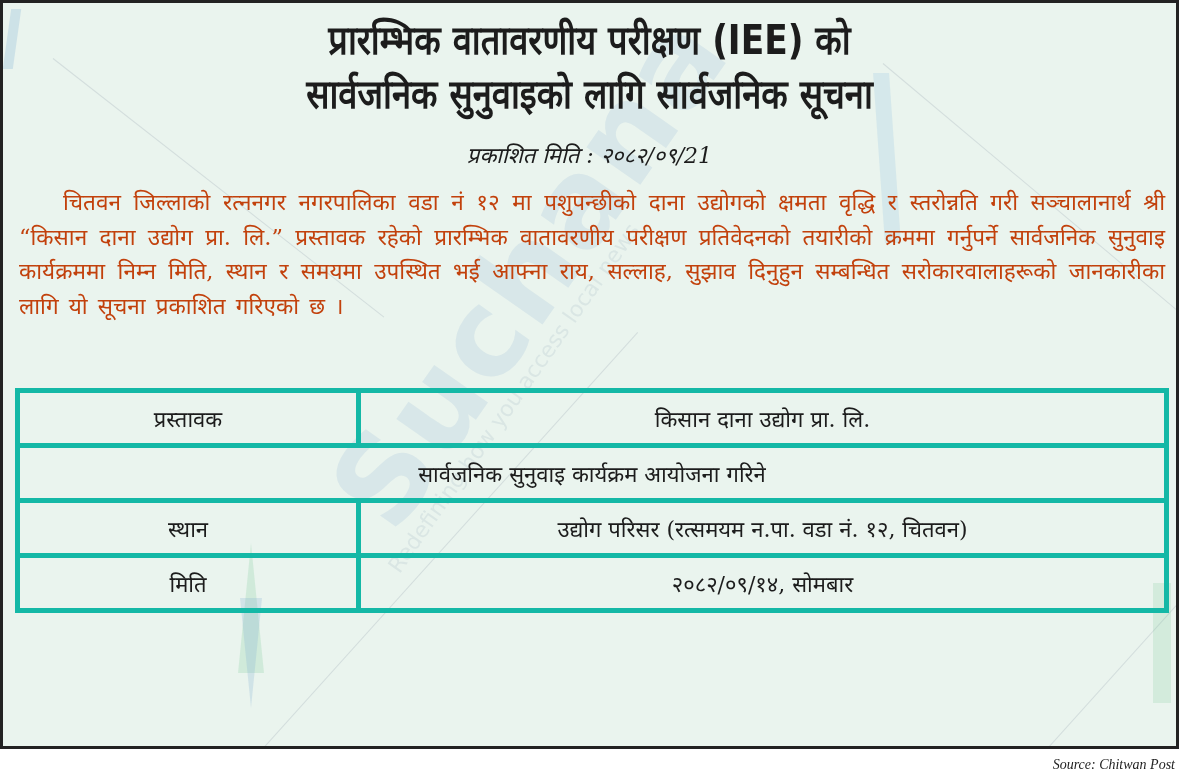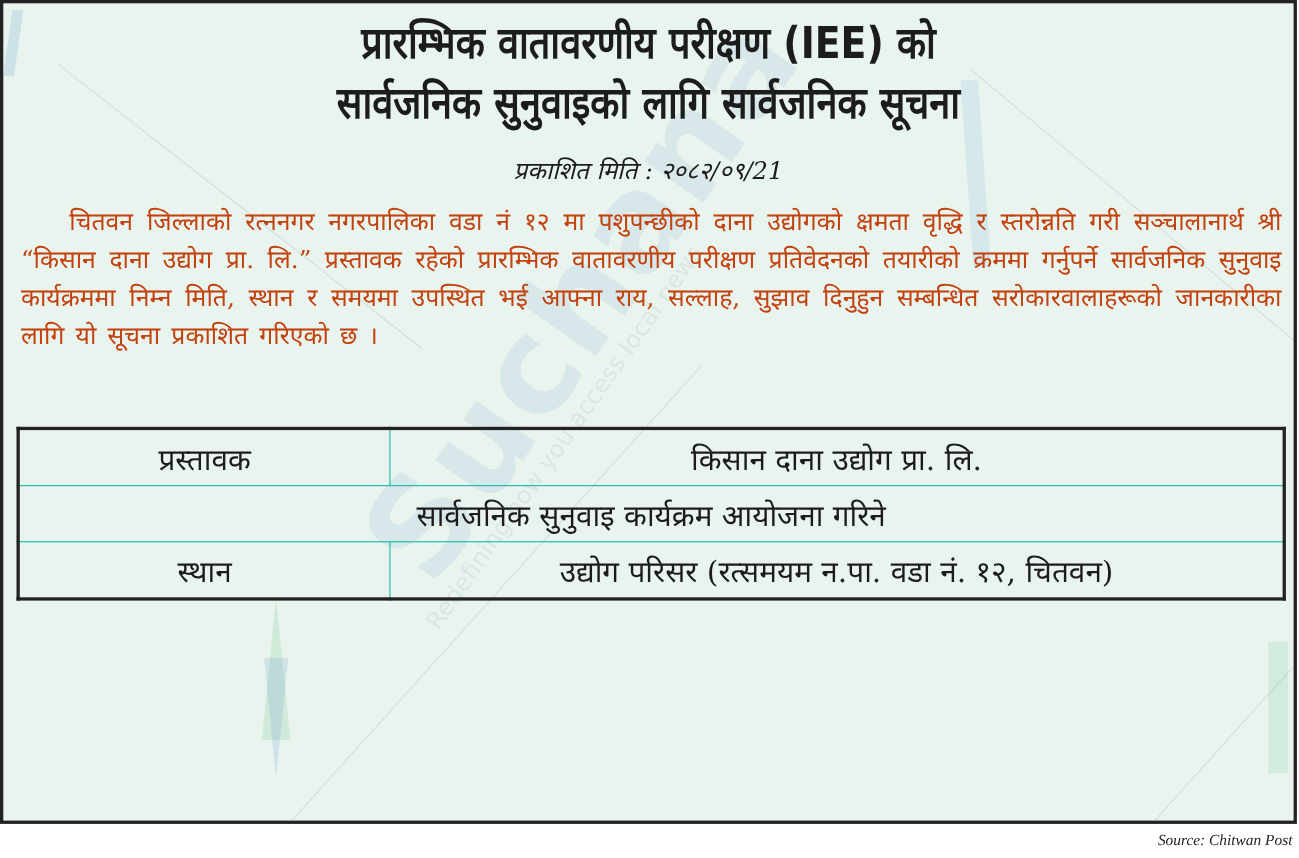--- a/index.html
+++ b/index.html
@@ -101,24 +101,24 @@
     }
     table.info {
       position: absolute;
       left: 12px;
       top: 385px;
       width: 1154px;
       border-collapse: collapse;
       border: 3px solid #222222;
     }
     table.info td {
-      border: 1px solid #14b8a6;
+      border: 5px solid #14b8a6;
       height: 50px;
       padding: 0 10px;
-      font-size: 27px;
+      font-size: 22px;
       color: #1c1c1c;
       vertical-align: middle;
     }
     table.info td.label {
       width: 316px;
       text-align: center;
     }
     table.info td.value {
       text-align: center;
     }
@@ -177,17 +177,21 @@
       </tr>
       <tr class="span-row">
         <td class="span" colspan="2">
           <span class="span-text">सार्वजनिक सुनुवाइ कार्यक्रम आयोजना गरिने</span>
         </td>
       </tr>
       <tr>
         <td class="label">स्थान</td>
         <td class="value">उद्योग परिसर (रत्समयम न.पा. वडा नं. १२, चितवन)</td>
       </tr>
+      <tr>
+        <td class="label">मिति</td>
+        <td class="value">२०८२/०९/१४, सोमबार</td>
+      </tr>
     </tbody>
   </table>
 </div>
 
 <div class="source">Source: Chitwan Post</div>
 
 </body></html>

